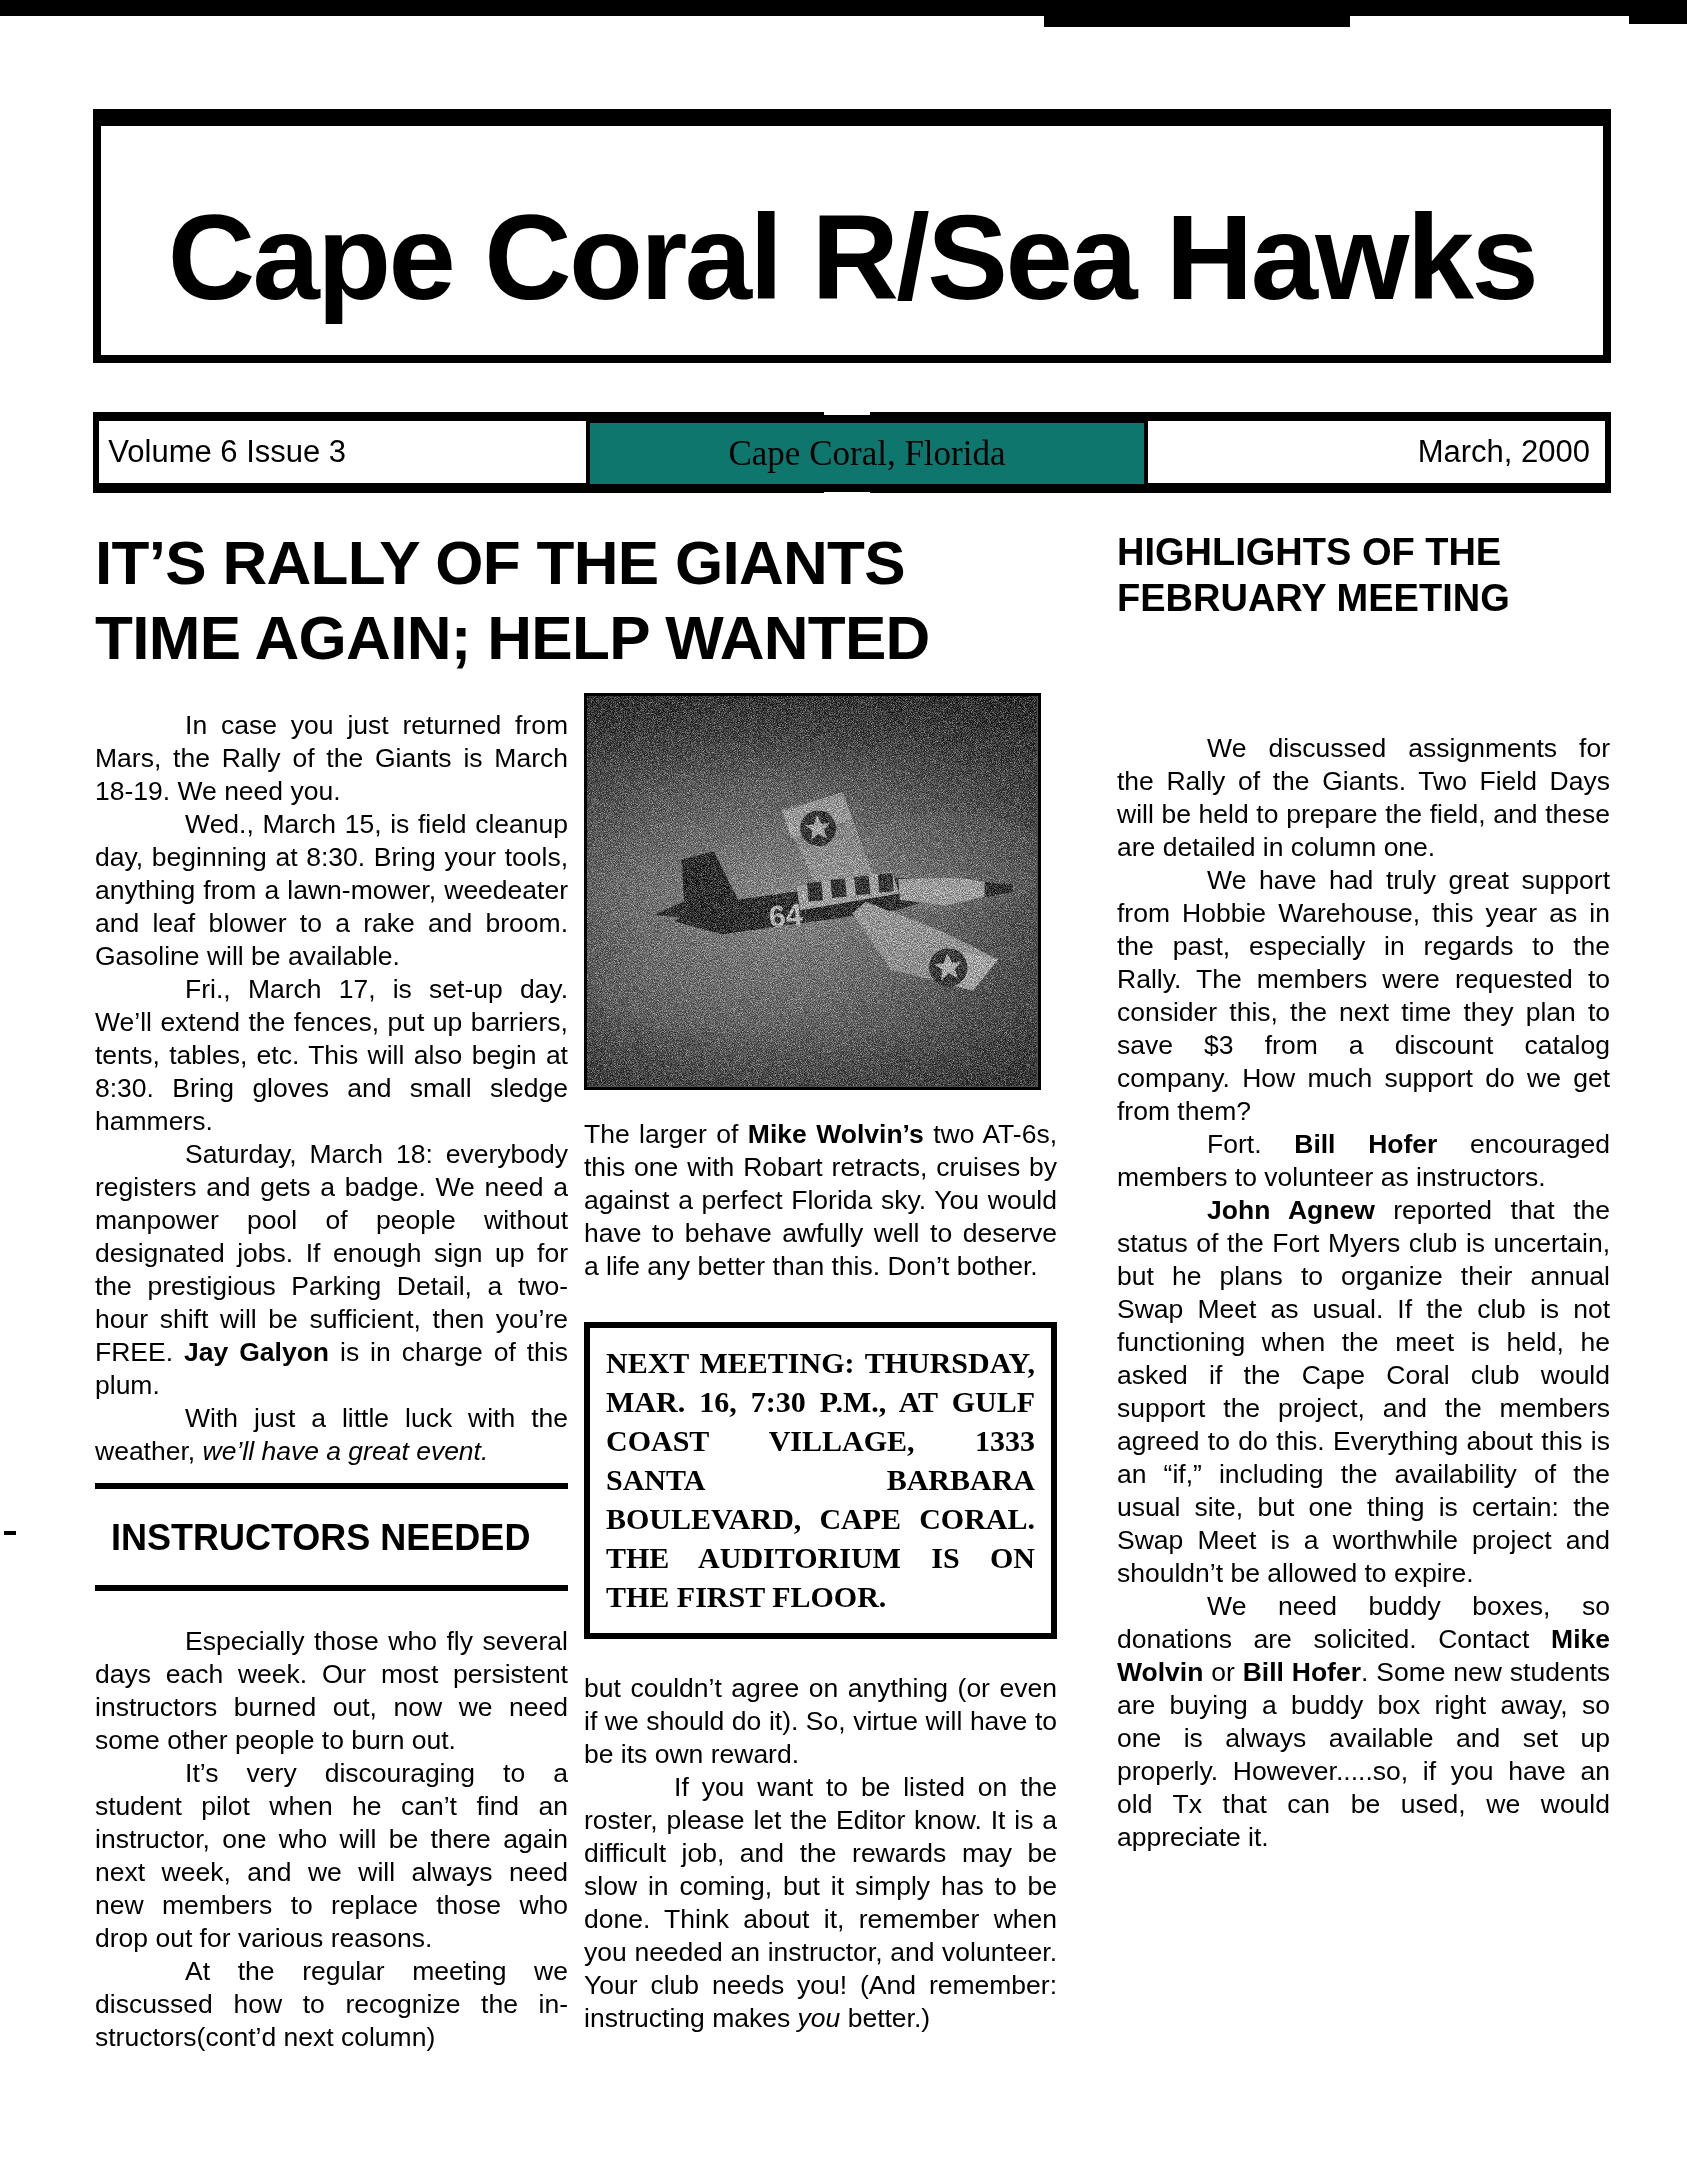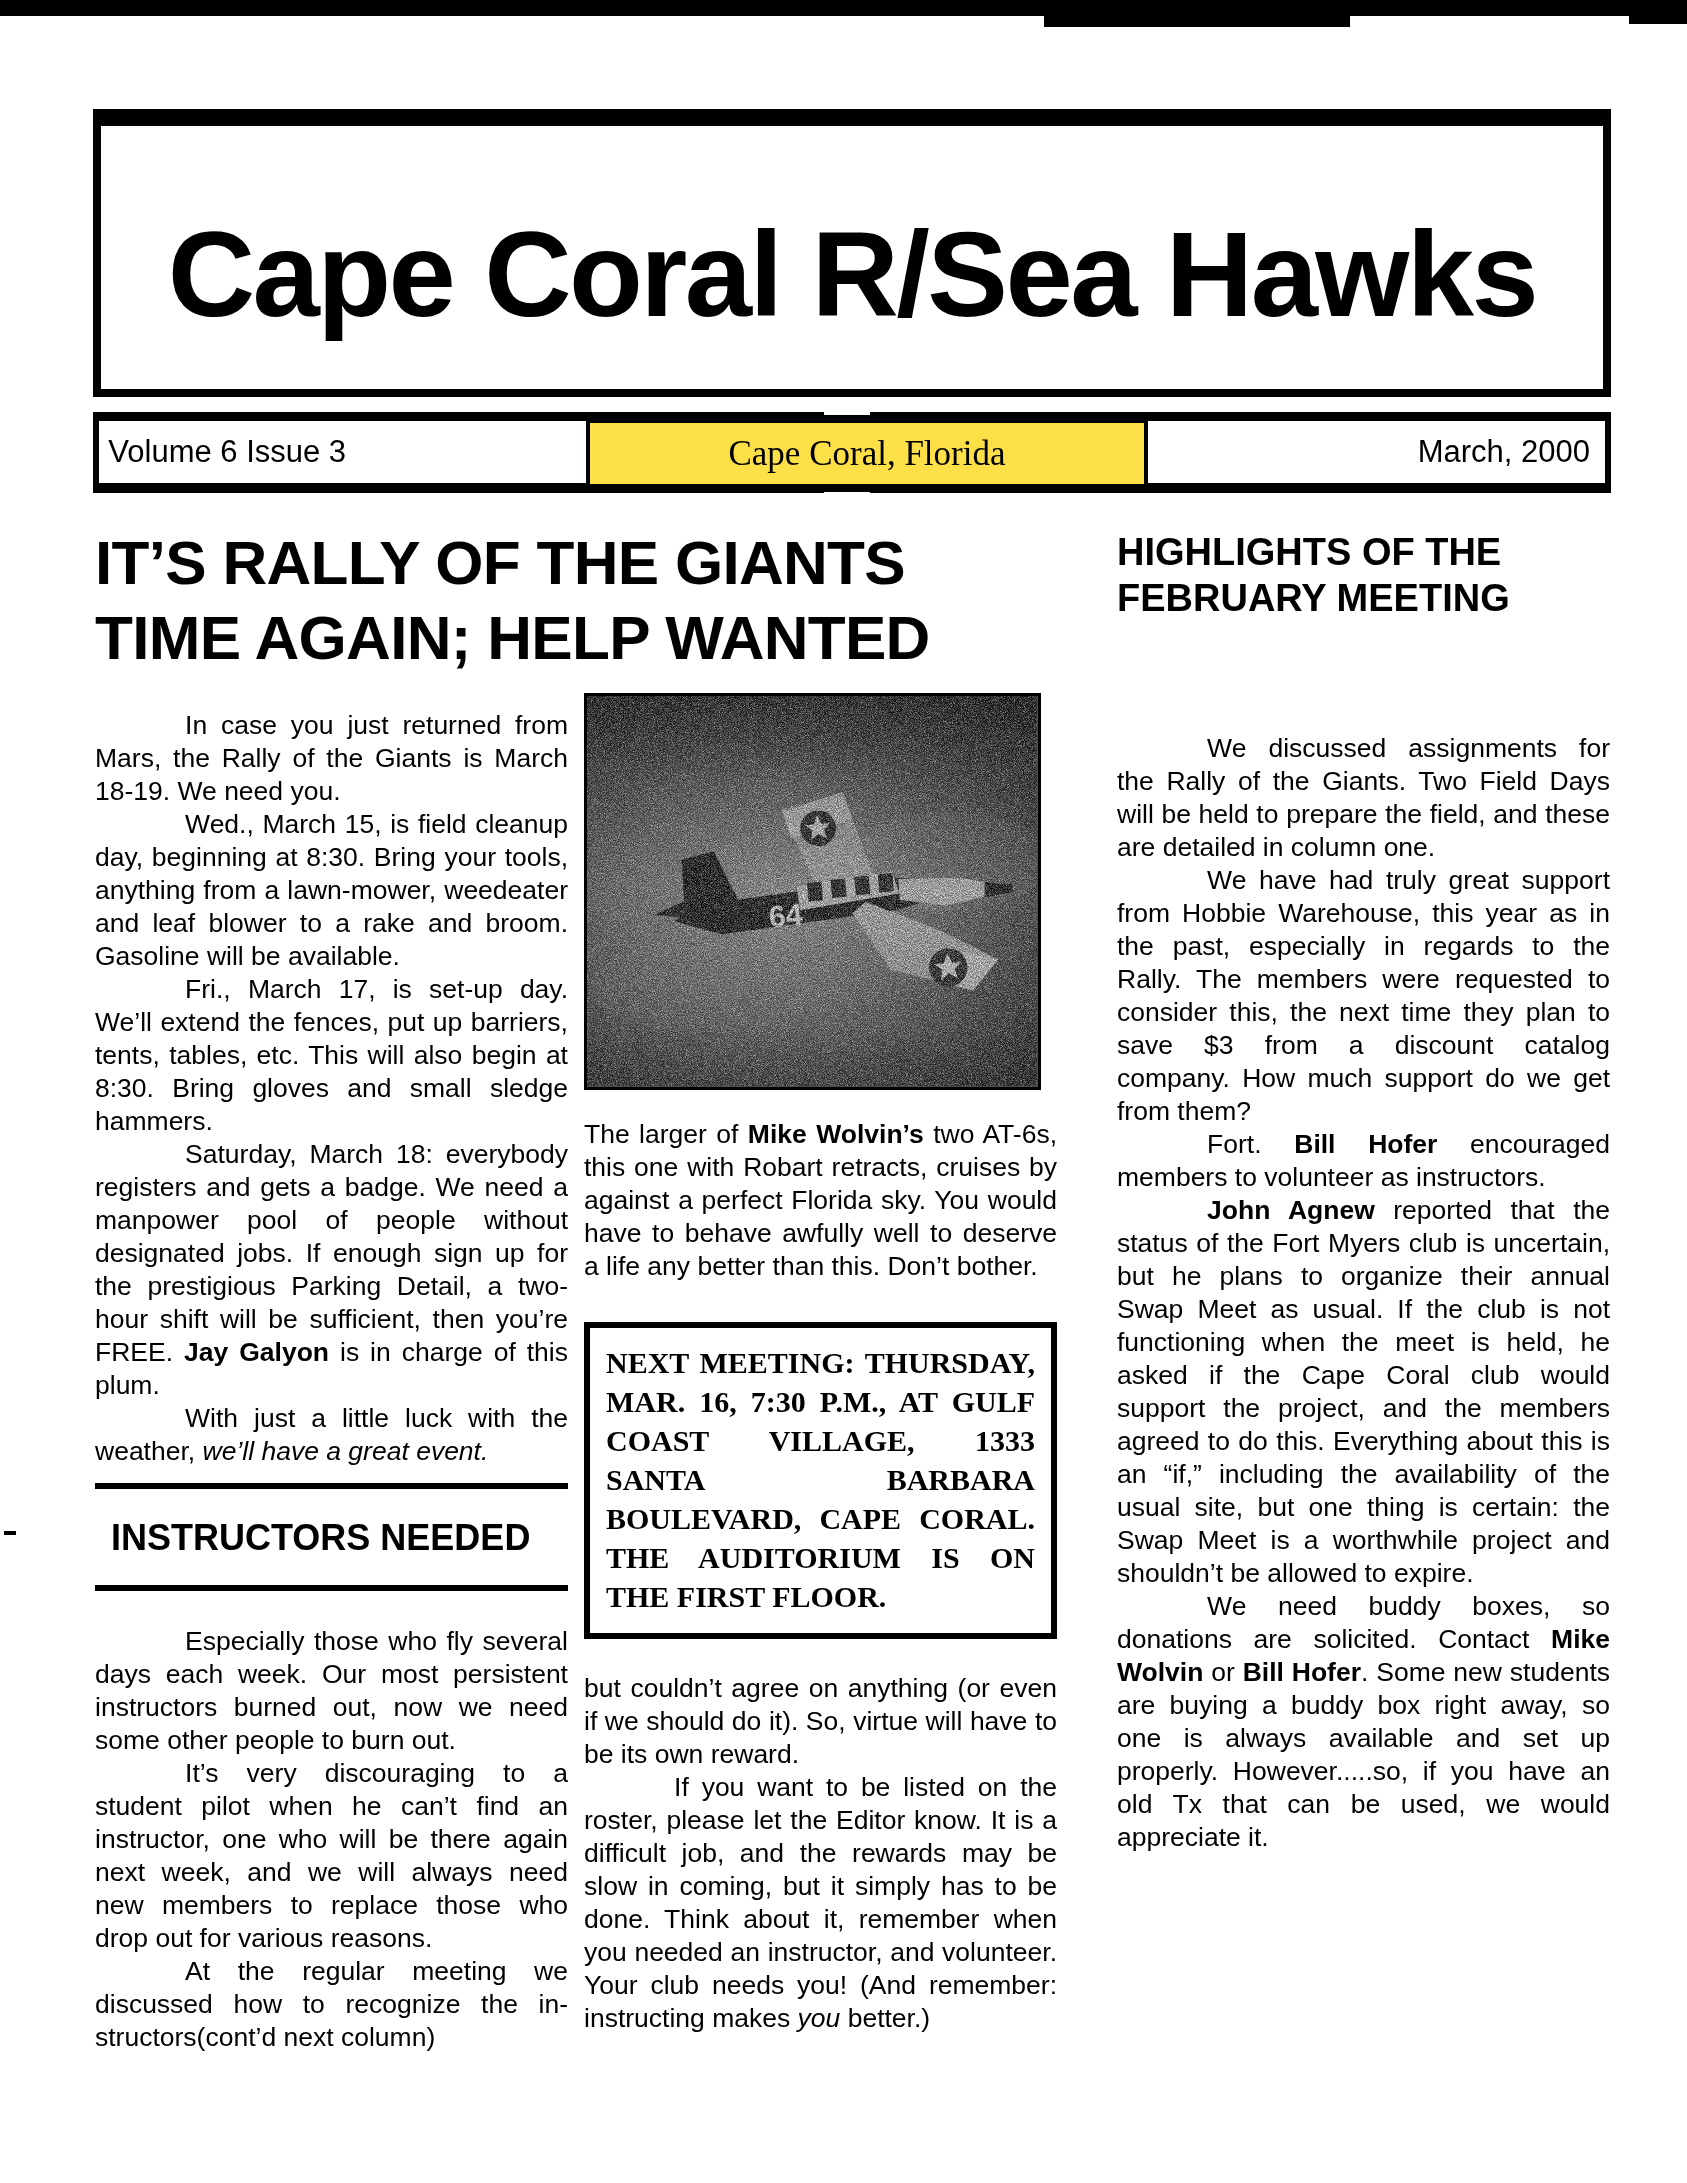--- a/index.html
+++ b/index.html
@@ -13,39 +13,39 @@
   .abs { position:absolute; }
 
   
   #top-bar { left:0; top:0; width:1687px; height:16px; background:#000; }
   #top-bar-thick { left:1044px; top:0; width:306px; height:26.5px; background:#000; }
   #top-bar-right { left:1629px; top:0; width:58px; height:24px; background:#000; }
   #margin-dash { left:4px; top:1531px; width:12px; height:4px; background:#000; }
 
   
   #masthead {
-    left:93px; top:109px; width:1518px; height:288px;
+    left:93px; top:109px; width:1518px; height:254px;
     border:8.6px solid #000; border-top-width:17px;
     display:flex; align-items:center; justify-content:center;
   }
   #masthead-title {
     margin:0; padding-top:34px; white-space:nowrap;
     font-size:121px; font-weight:bold; letter-spacing:-2.6px; line-height:1;
   }
 
   
   .issue-seg {
     top:412px; height:81px; border:6.6px solid #000;
     border-top-width:9.3px; border-bottom-width:10.6px;
     display:flex; align-items:center; font-size:31px;
   }
   #issue-left  { left:93px;  width:731px; padding-left:9.3px; }
   #issue-right { left:870px; width:741px; justify-content:flex-end; padding-right:15px;text-align:center; }
   #issue-center {
-    left:586px; top:415px; width:562px; height:77px; background:#fde047;
+    left:586px; top:415px; width:562px; height:77px; background:#0f766e;
     border:4px solid #000; border-top-width:8.6px; border-bottom-width:8.6px;
     display:flex; align-items:center; justify-content:center;
     font-family:"Liberation Serif","DejaVu Serif",serif; font-size:35px; z-index:5;
   }
 
   
   #headline { left:95px; top:525px; width:973px;
     font-size:62px; font-weight:bold; line-height:75px; letter-spacing:-0.7px; }
   #headline div { white-space:nowrap; }
 

